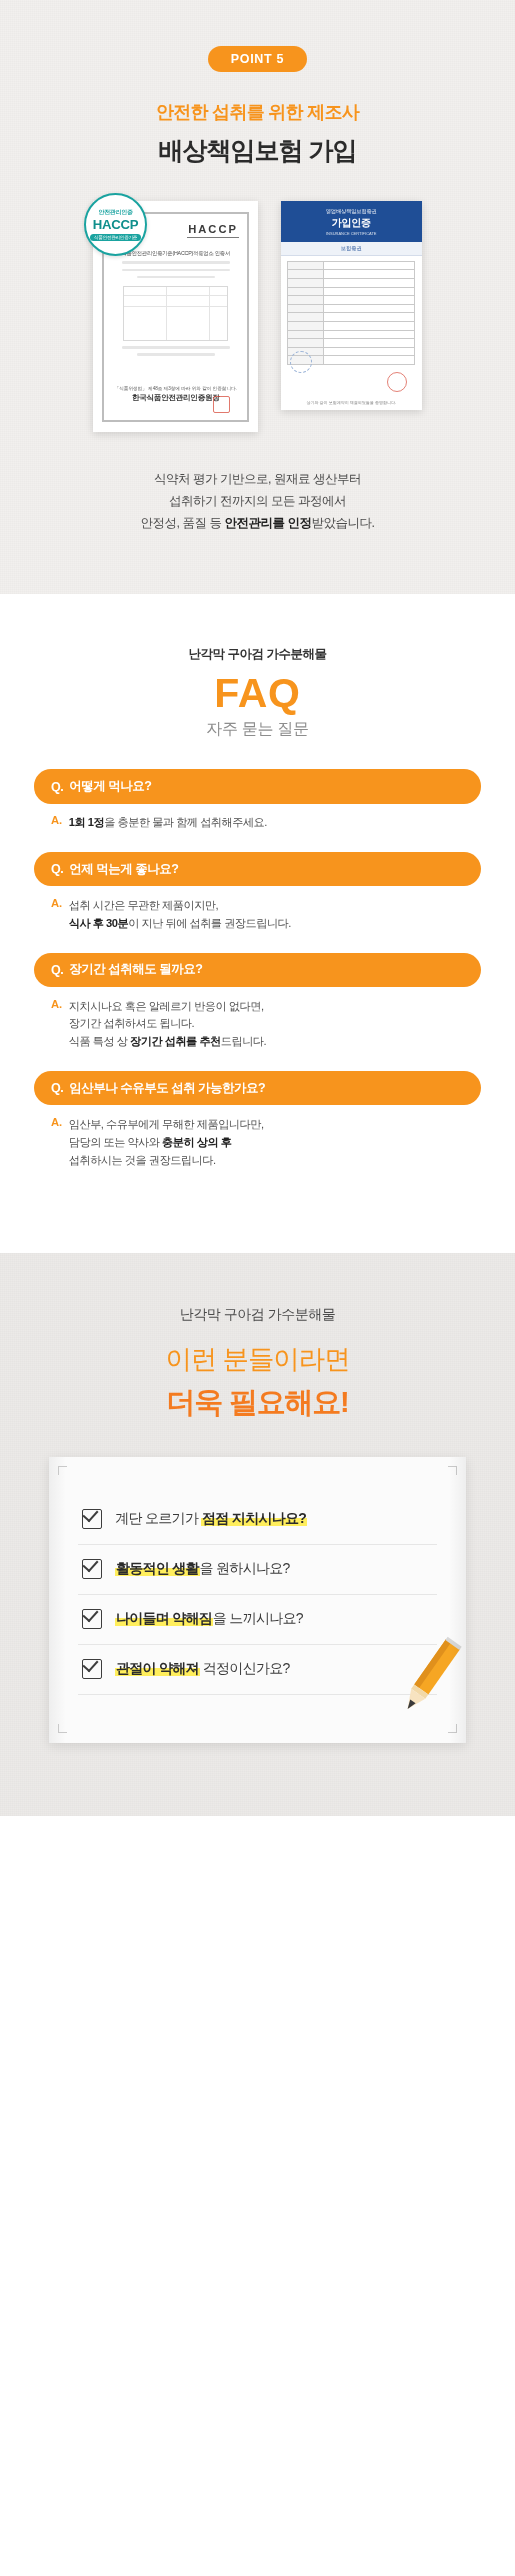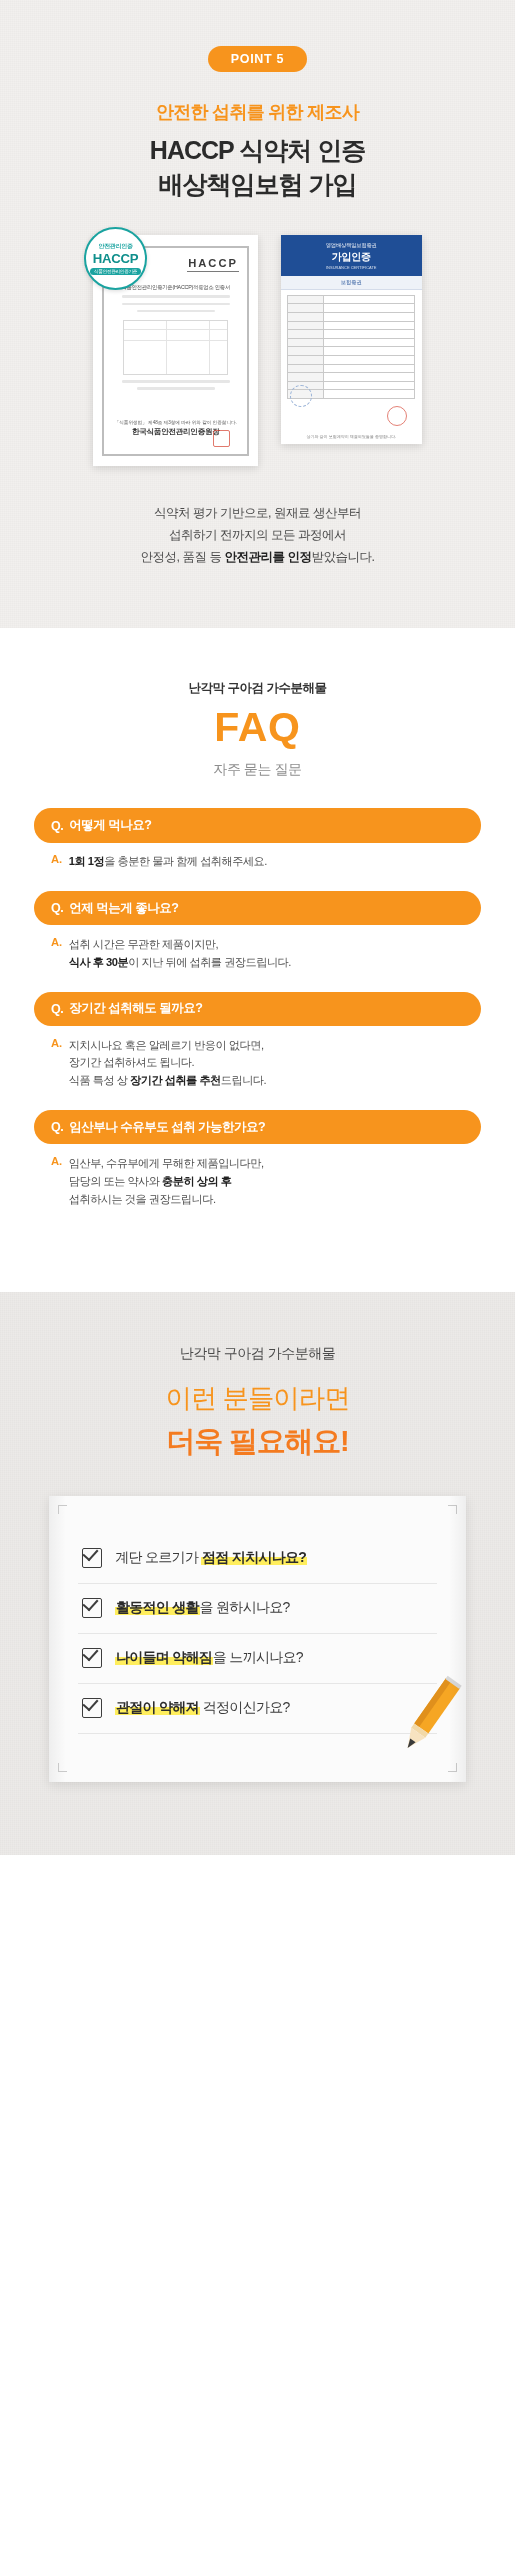--- a/index.html
+++ b/index.html
@@ -170,21 +170,21 @@
   }
   .faq-kicker {
     font-size: 12.5px; font-weight: bold; color: #333; letter-spacing: -0.5px;
   }
   .faq-big {
     margin-top: 10.6px;
     font-size: 41px; font-weight: bold; color: #f7941d; letter-spacing: 0.7px;
     line-height: 1;
   }
   .faq-small {
-    margin-top: 13px; font-size: 14px; color: #8d8d8d; letter-spacing: -0.3px; font-family: Liberation Serif, serif;
+    margin-top: 5px; font-size: 16px; color: #8d8d8d; letter-spacing: -0.3px;
   }
   .faq-list { margin: 29px auto 0; width: 447px; text-align: left; }
   .faq-item { margin-bottom: 20px; }
   .faq-q {
     background: #f7941d; color: #ffffff; border-radius: 17px;
     padding: 8.6px 17px; font-size: 12.5px; font-weight: bold; letter-spacing: -0.5px;
     display: flex; align-items: center; gap: 6px;
   }
   .faq-q .qmark { font-size: 12.5px; font-weight: bold; }
   .faq-a {
@@ -274,21 +274,20 @@
 </head>
 <body>
 
 <section class="sec-haccp">
 
   <div class="point-badge">POINT 5</div>
 
   <div class="haccp-sub">안전한 섭취를 위한 제조사</div>
 
   <div class="haccp-title">
-    <div>HACCP 식약처 인증</div>
     <div>배상책임보험 가입</div>
   </div>
 
   <div class="cert-row">
 
     <div class="cert cert-a">
       <div class="inner-frame">
         <div class="haccp-word">HACCP</div>
         <div class="doc-head">식품안전관리인증기준(HACCP)적용업소 인증서</div>
         <div class="line"></div>

